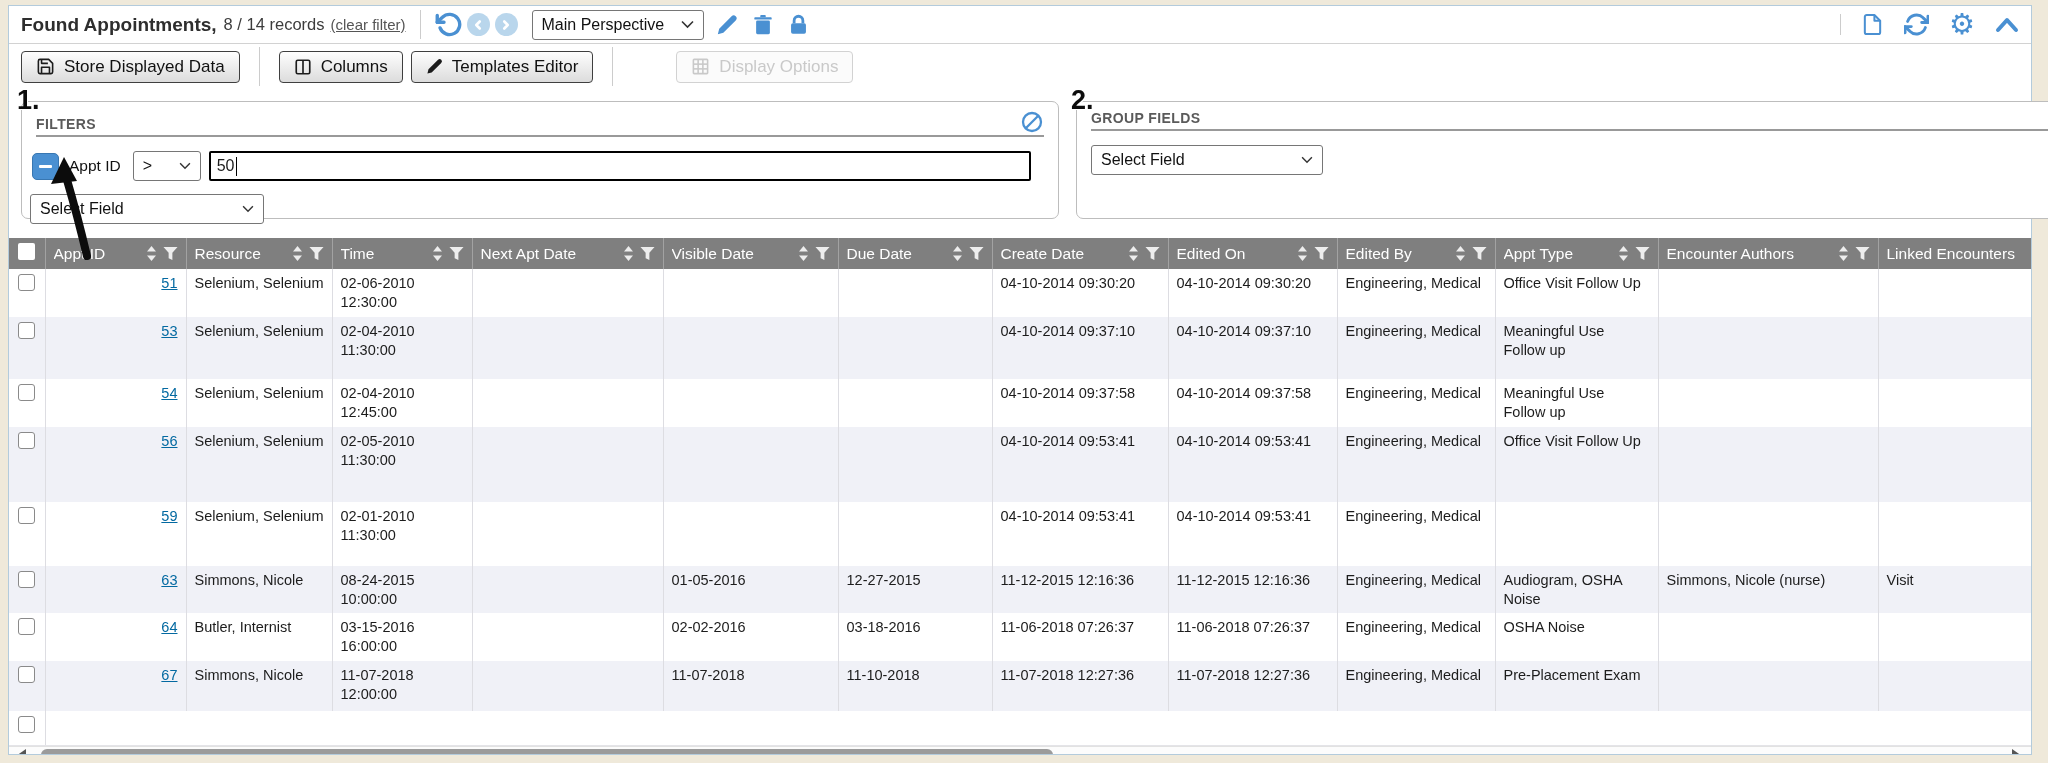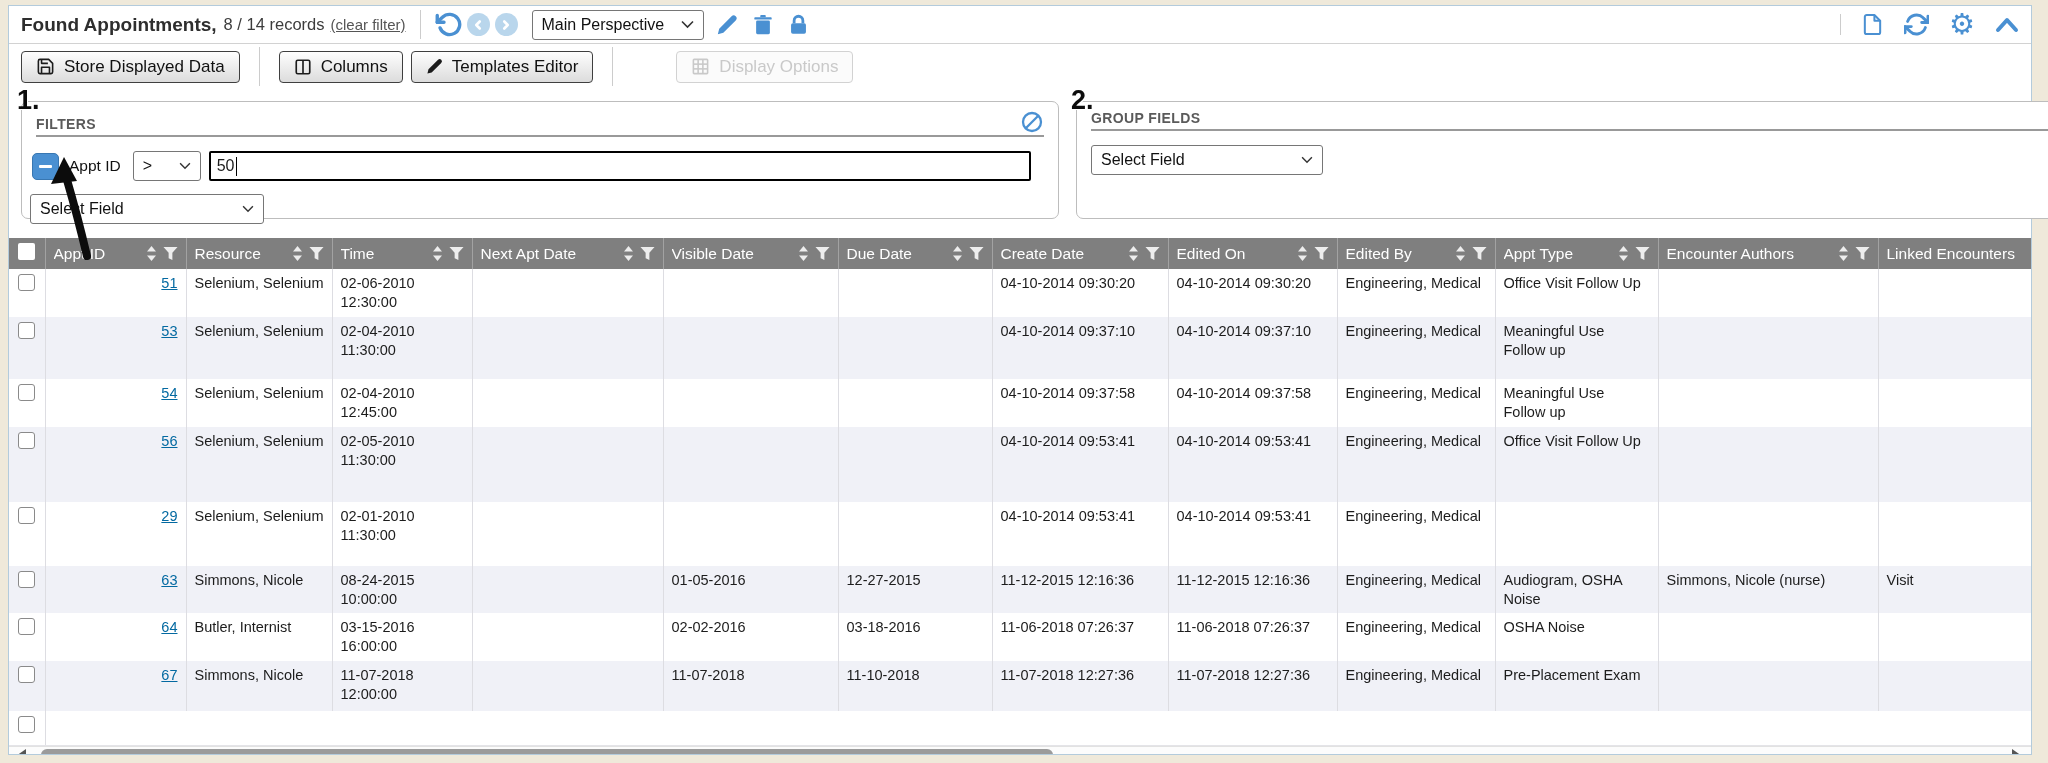--- a/index.html
+++ b/index.html
@@ -556,21 +556,21 @@
             <td></td>
             <td>04-10-2014 09:53:41</td>
             <td>04-10-2014 09:53:41</td>
             <td>Engineering, Medical</td>
             <td>Office Visit Follow Up</td>
             <td></td>
             <td></td>
           </tr>
           <tr class="even" style="height:64px">
             <td style="text-align:center;"><span class="cbx"></span></td>
-            <td class="idcell"><a class="idlink">29</a></td>
+            <td class="idcell"><a class="idlink">59</a></td>
             <td>Selenium, Selenium</td>
             <td>02-01-2010 11:30:00</td>
             <td></td>
             <td></td>
             <td></td>
             <td>04-10-2014 09:53:41</td>
             <td>04-10-2014 09:53:41</td>
             <td>Engineering, Medical</td>
             <td></td>
             <td></td>

